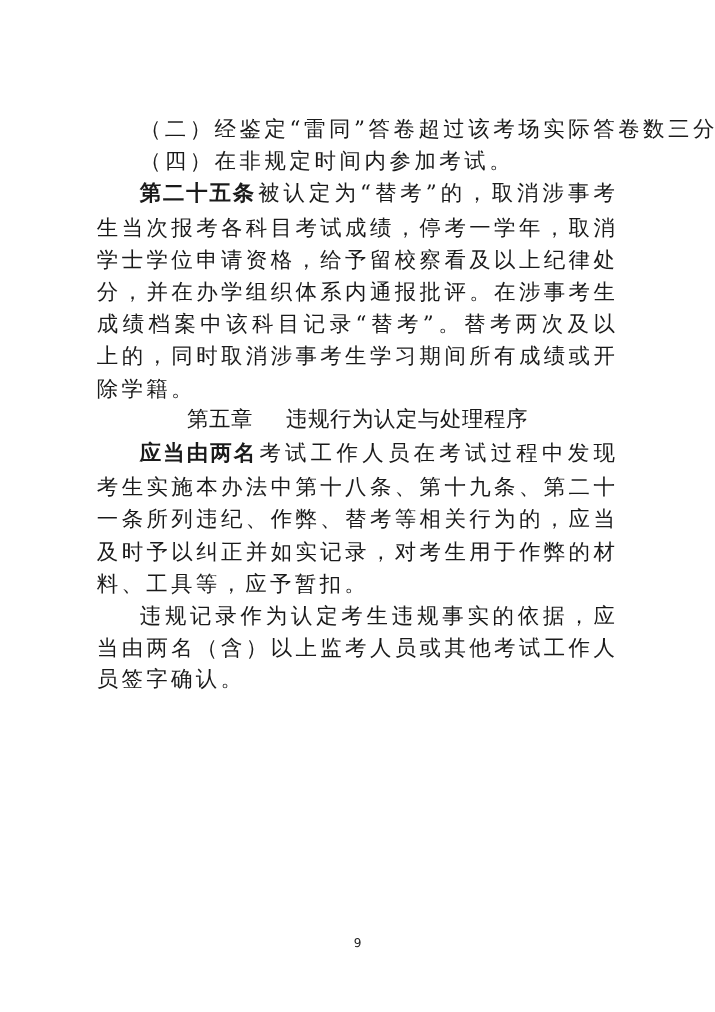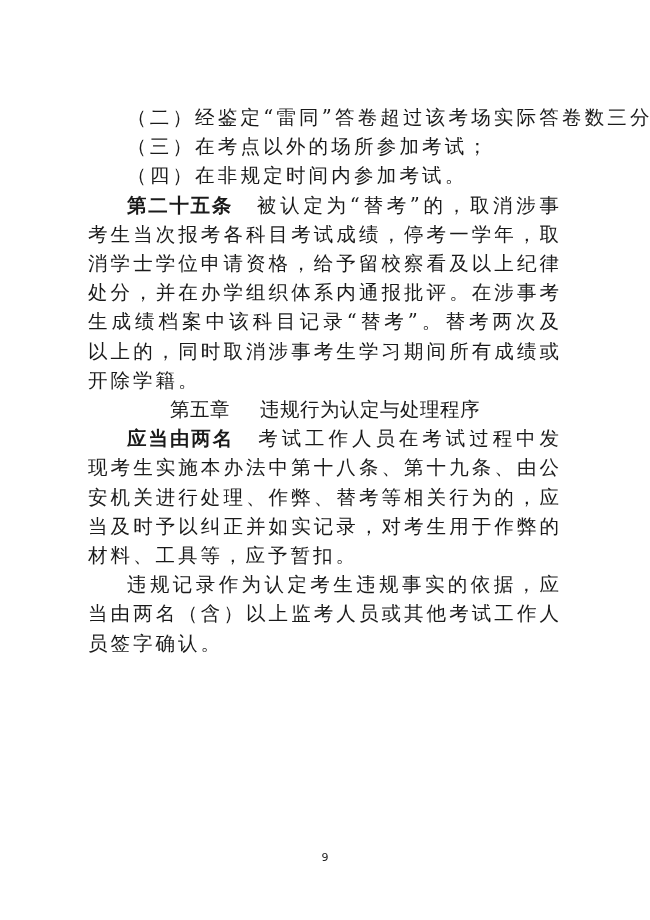--- a/index.html
+++ b/index.html
@@ -33,27 +33,27 @@
       line-height: 29.2px;
       letter-spacing: 3.0px;
       text-align: justify;
       text-align-last: left;
       text-indent: 39px;
     }
     .indent {
       padding-left: 39px;
     }
     .article-num {
-      font-family: Liberation Sans, sans-serif;
+      font-family: Liberation Mono, monospace;
       font-weight: bold;
       letter-spacing: 1px;
-      margin-right: 24px;
+      margin-right: 2px;
     }
     .chapter {
-      font-family: Liberation Sans, sans-serif;
+      font-family: Liberation Mono, monospace;
       font-size: 19.5px;
       line-height: 29.2px;
       text-align: center;
       letter-spacing: 0.5px;
       font-weight: 500;
     }
     .chapter .gap {
       display: inline-block;
       width: 30px;
     }
@@ -70,37 +70,34 @@
   </style>
 </head>
 <body>
 
 <div class="page">
 
   <div class="line indent">
     <span>（二）</span><span>经鉴定“雷同”答卷超过该考场实际答卷数三分之一；</span>
   </div>
   <div class="line indent">
-    <span>（三）</span><span>在考点以外的场所参加考试；</span>
-  </div>
-  <div class="line indent">
     <span>（四）</span><span>在非规定时间内参加考试。</span>
   </div>
 
   <div class="para">
     <span class="article-num">第二十五条</span><span>被认定为“替考”的，取消涉事考生当次报考各科目考试成绩，停考一学年，取消学士学位申请资格，给予留校察看及以上纪律处分，并在办学组织体系内通报批评。在涉事考生成绩档案中该科目记录“替考”。替考两次及以上的，同时取消涉事考生学习期间所有成绩或开除学籍。</span>
   </div>
 
 
 
   <div class="chapter">
     <span>第五章</span><span class="gap"></span><span>违规行为认定与处理程序</span>
   </div>
 
   <div class="para">
-    <span class="article-num">应当由两名</span><span>考试工作人员在考试过程中发现考生实施本办法中第十八条、第十九条、由公安机关进行处理、作弊、替考等相关行为的，应当及时予以纠正并如实记录，对考生用于作弊的材料、工具等，应予暂扣。</span>
+    <span class="article-num">应当由两名</span><span>考试工作人员在考试过程中发现考生实施本办法中第十八条、第十九条、第二十一条所列违纪、作弊、替考等相关行为的，应当及时予以纠正并如实记录，对考生用于作弊的材料、工具等，应予暂扣。</span>
   </div>
 
   <div class="para">违规记录作为认定考生违规事实的依据，应当由两名（含）以上监考人员或其他考试工作人员签字确认。</div>
 
 </div>
 
 <div class="page-number">9</div>
 
 </body></html>

